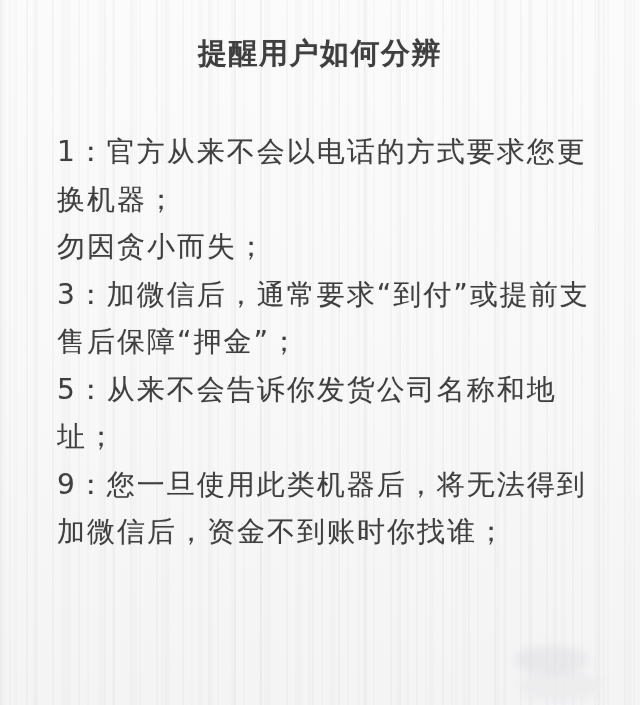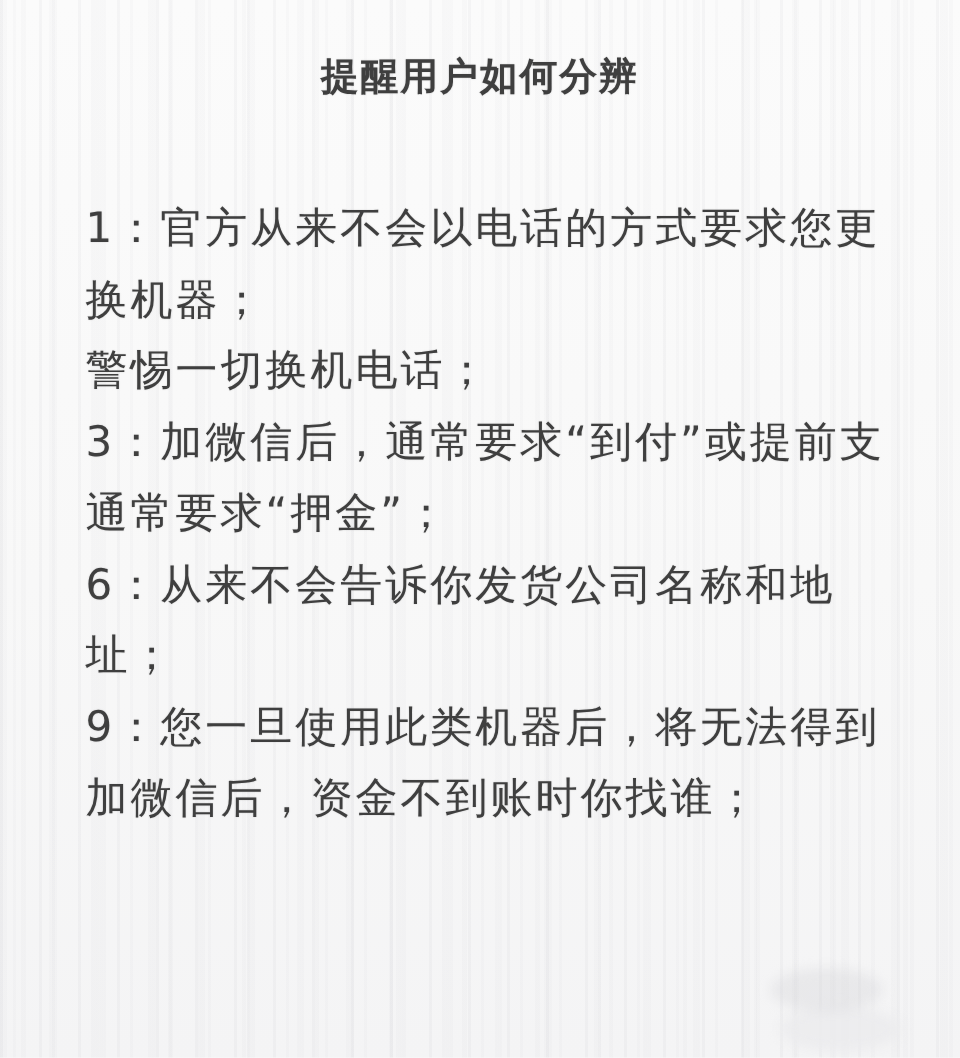--- a/index.html
+++ b/index.html
@@ -19,21 +19,21 @@
       repeating-linear-gradient(90deg, rgba(180,180,188,0.05) 0 5px, rgba(0,0,0,0) 5px 33px),
       repeating-linear-gradient(90deg, rgba(0,0,0,0) 0 14px, rgba(175,175,182,0.05) 14px 17px, rgba(0,0,0,0) 17px 49px),
       linear-gradient(180deg, #fbfbfb 0%, #f8f8f8 55%, #f4f4f5 100%);
   }
   .page{width:100%;height:100%;position:relative;}
   .title{
     position:absolute;
     top:34px;left:0;right:0;
     margin:0;
     text-align:center;
-    font-size:25px;
+    font-size:29px;
     font-weight:700;
     letter-spacing:1.5px;
     color:var(--text-color);
     text-shadow:0 0 1px rgba(70,70,70,0.30);
   }
   .content{
     position:absolute;
     left:57px;
     top:128px;
     right:20px;
@@ -63,28 +63,28 @@
 
 <div class="page">
   <h1 class="title">提醒用户如何分辨</h1>
 
   <div class="content">
     <div class="item">
       <div class="line">1：官方从来不会以电话的方式要求您更</div>
       <div class="line">换机器；</div>
     </div>
     <div class="item">
-      <div class="line">警惕一切换机电话；</div>
+      <div class="line">勿因贪小而失；</div>
     </div>
     <div class="item">
       <div class="line">3：加微信后，通常要求“到付”或提前支</div>
-      <div class="line">通常要求“押金”；</div>
+      <div class="line">售后保障“押金”；</div>
     </div>
     <div class="item">
-      <div class="line">6：从来不会告诉你发货公司名称和地</div>
+      <div class="line">5：从来不会告诉你发货公司名称和地</div>
       <div class="line">址；</div>
     </div>
     <div class="item">
       <div class="line">9：您一旦使用此类机器后，将无法得到</div>
       <div class="line">加微信后，资金不到账时你找谁；</div>
     </div>
   </div>
 
   <div class="smudge"></div>
 </div>

